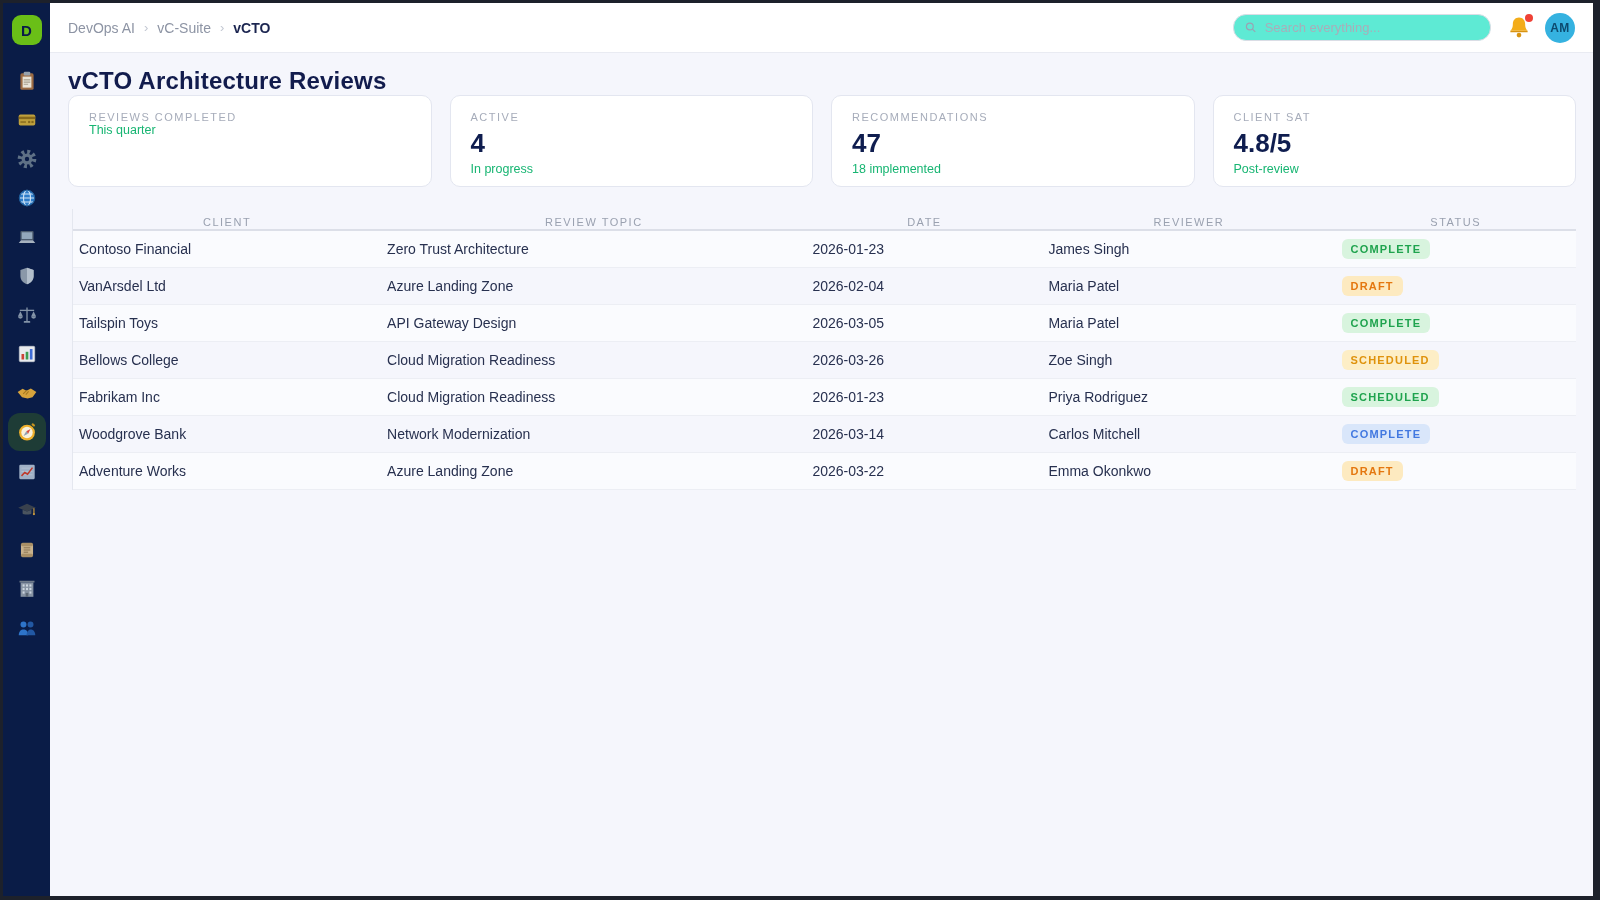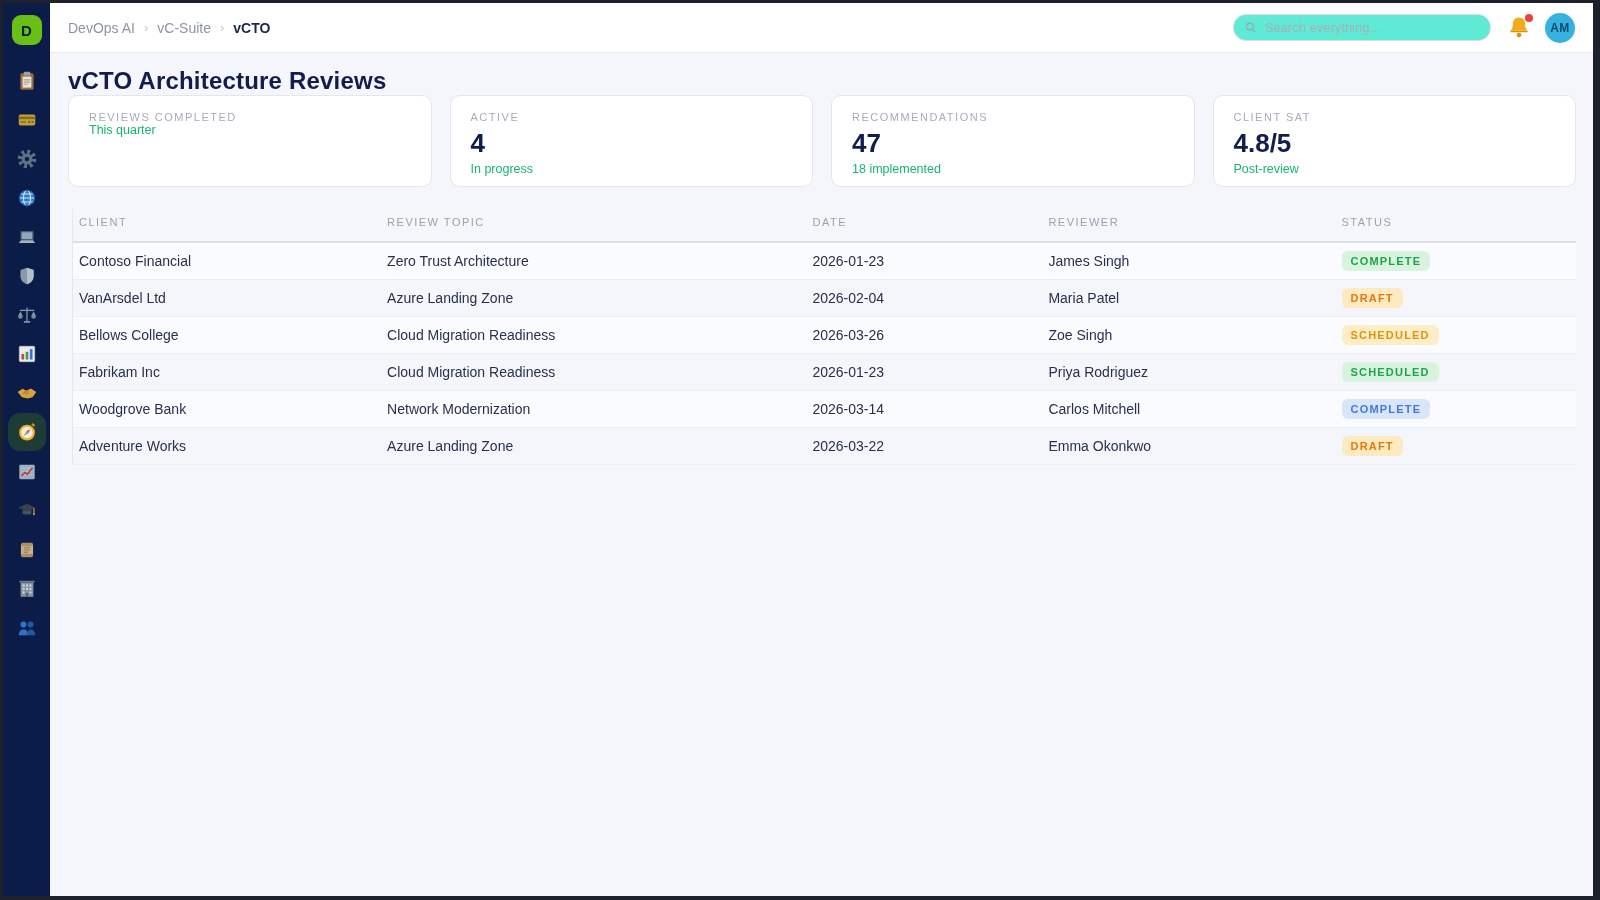--- a/index.html
+++ b/index.html
@@ -67,22 +67,22 @@
     flex:1; height:92px; background:#ffffff; border:1px solid #e3e6f0;
     border-radius:10px; padding:15px 20px;
   }
   .stat-label { font-size:11px; color:#a6acba; letter-spacing:1.5px; }
   .stat-value { font-size:26px; font-weight:800; color:#0f1d4f; margin:5px 0 3px; }
   .stat-sub { font-size:12.5px; color:#17b572; }
   
   .table-wrap { margin:22px 0 0 4px; border-left:1px solid #e4e7ef; }
   table { width:100%; border-collapse:collapse; table-layout:fixed; }
   th {
-    text-align:left; font-size:11px; font-weight:normal; color:#9aa1b0;
-    letter-spacing:1.5px; padding:7px 6px 13px; border-bottom:2px solid #dcdfe8;
+    text-align:center; font-size:11px; font-weight:normal; color:#9aa1b0;
+    letter-spacing:1.5px; padding:7px 6px 1px; border-bottom:2px solid #dcdfe8;
   }
   td { padding:8px 6px; font-size:14px; color:#27304f; border-bottom:1px solid #eceef4; }
   tr.data-row:nth-child(odd) td { background:rgba(255,255,255,.5); }
   .badge {
     display:inline-block; font-size:11px; font-weight:bold; letter-spacing:1.2px;
     padding:4px 9px; border-radius:6px;
   }
   .badge[data-color="green"]  { color:#1fa34e; background:#d8f4de; }
   .badge[data-color="orange"] { color:#e4770f; background:#fdeac0; }
   .badge[data-color="amber"]  { color:#df920c; background:#fdeec6; }
@@ -323,20 +323,27 @@
             <td><span class="badge" data-color="green">COMPLETE</span></td>
           </tr>
           <tr class="data-row">
             <td>VanArsdel Ltd</td>
             <td>Azure Landing Zone</td>
             <td>2026-02-04</td>
             <td>Maria Patel</td>
             <td><span class="badge" data-color="orange">DRAFT</span></td>
           </tr>
           <tr class="data-row">
+            <td>Tailspin Toys</td>
+            <td>API Gateway Design</td>
+            <td>2026-03-05</td>
+            <td>Maria Patel</td>
+            <td><span class="badge" data-color="green">COMPLETE</span></td>
+          </tr>
+          <tr class="data-row">
             <td>Bellows College</td>
             <td>Cloud Migration Readiness</td>
             <td>2026-03-26</td>
             <td>Zoe Singh</td>
             <td><span class="badge" data-color="amber">SCHEDULED</span></td>
           </tr>
           <tr class="data-row">
             <td>Fabrikam Inc</td>
             <td>Cloud Migration Readiness</td>
             <td>2026-01-23</td>

